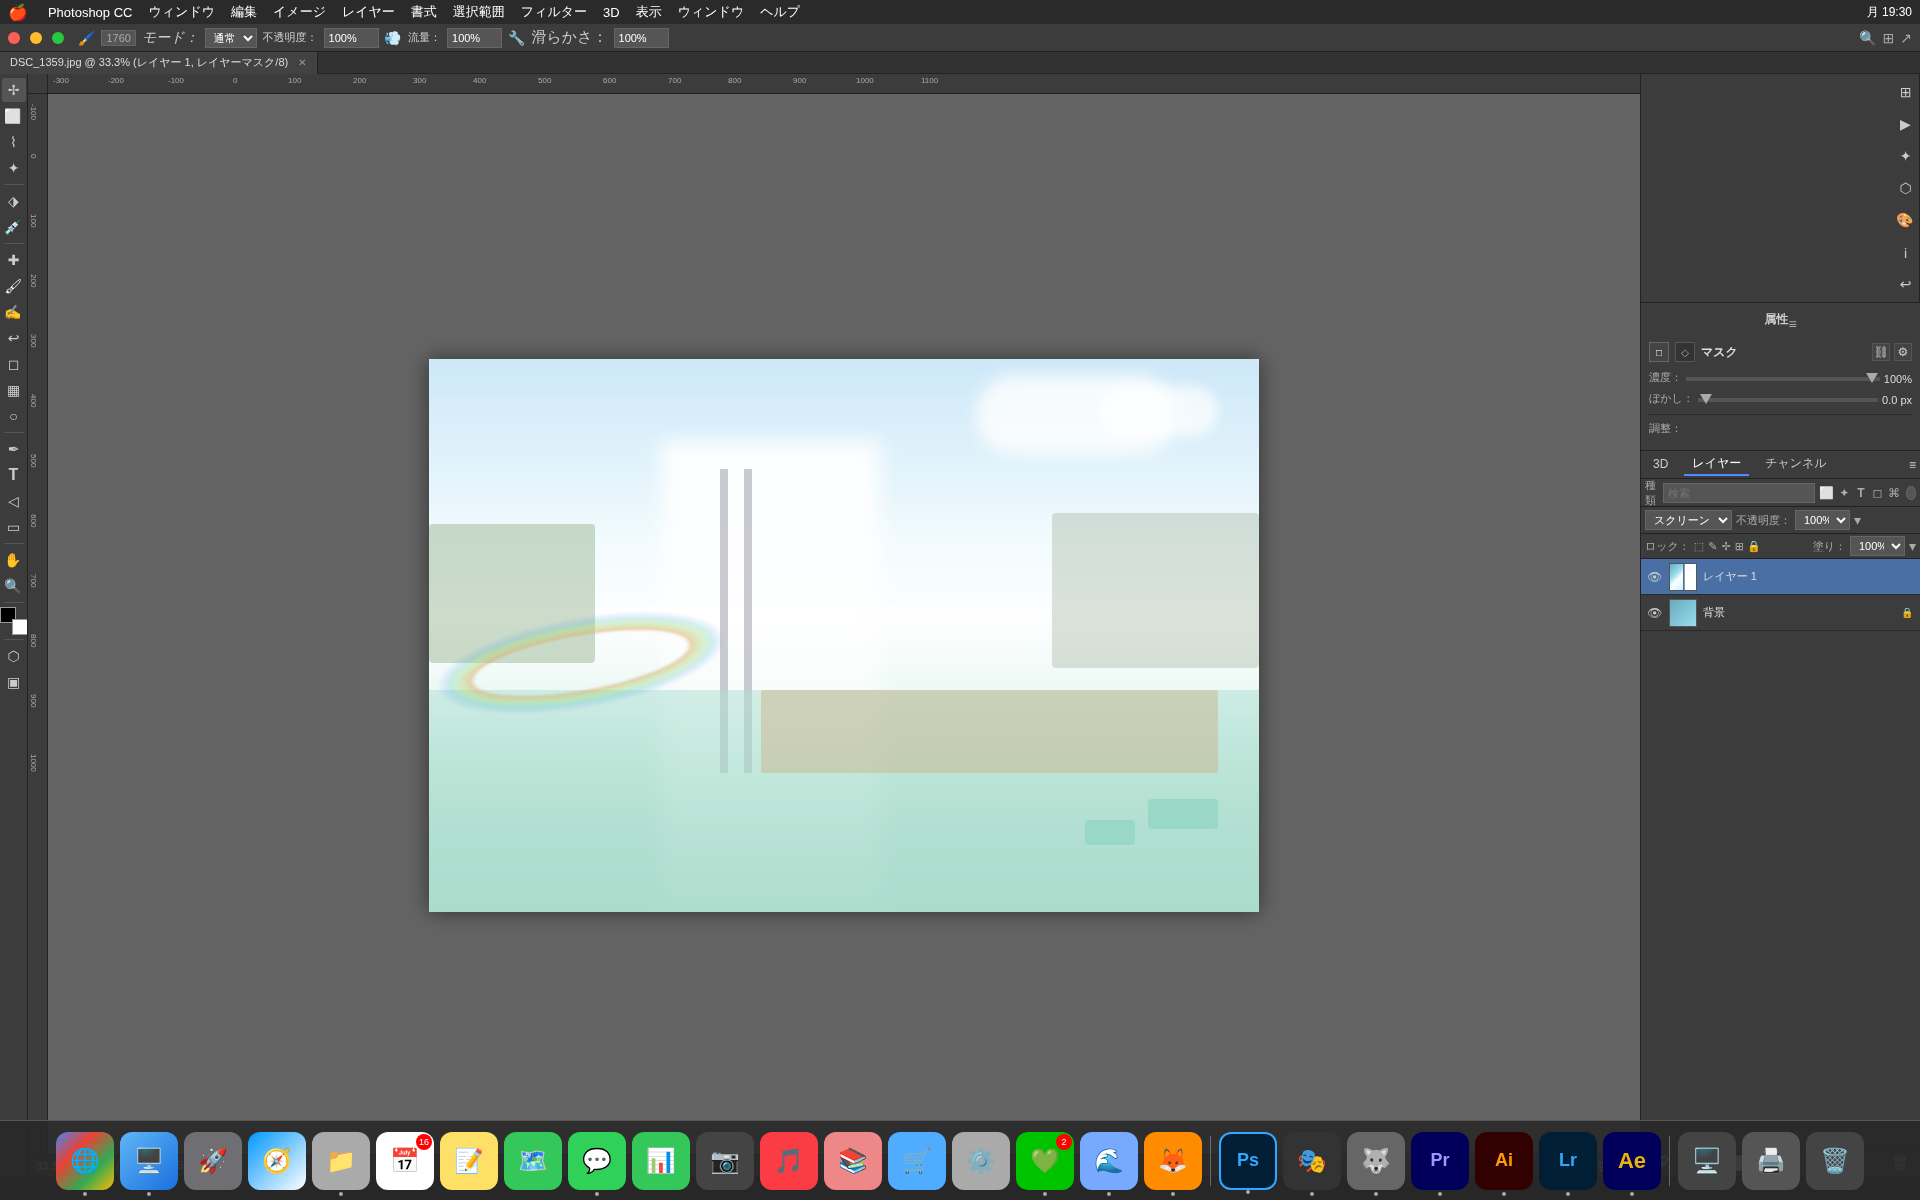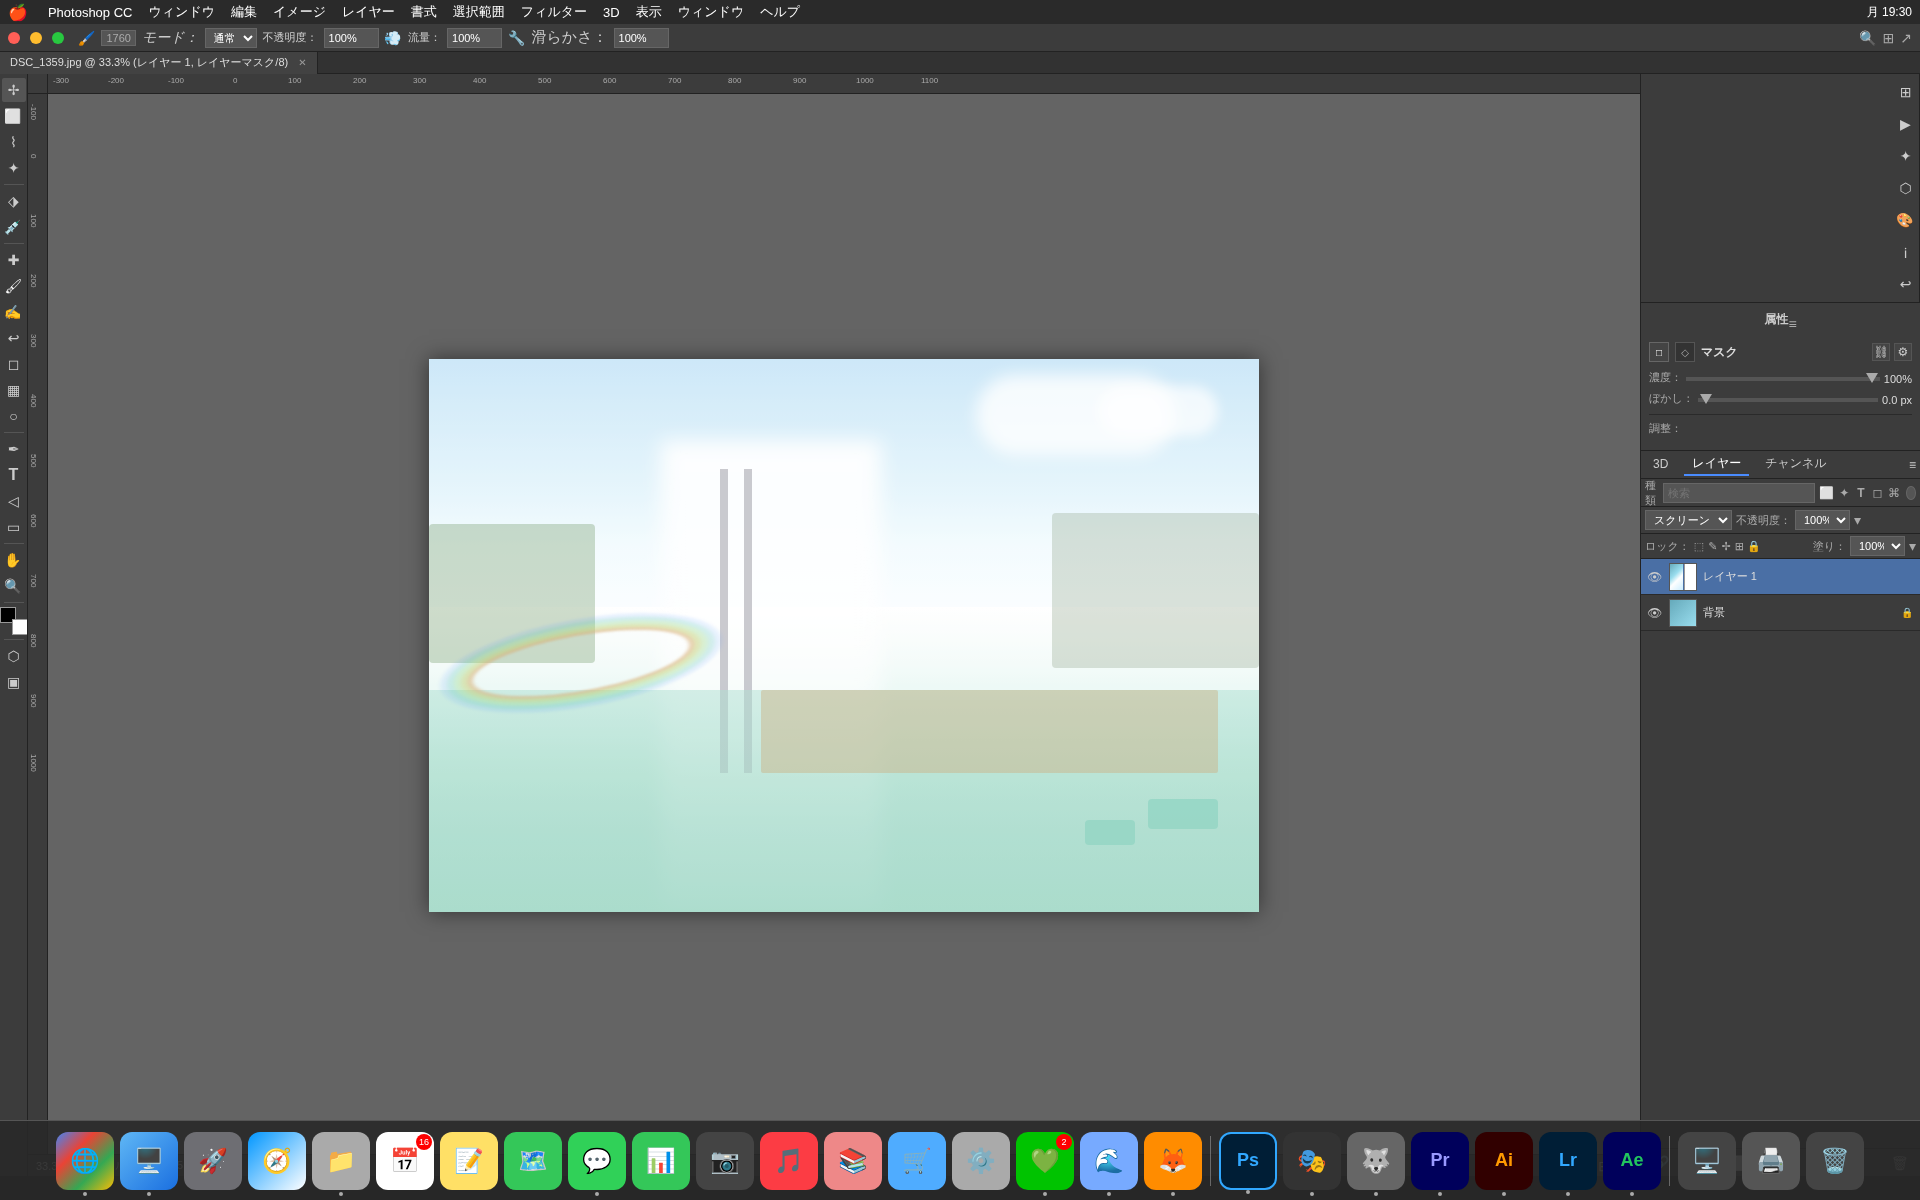--- a/index.html
+++ b/index.html
@@ -903,21 +903,21 @@
   </div>
   <div class="dock-icon" style="background:#310000;">
     <span style="font-size:18px;color:#ff9900;font-weight:bold;">Ai</span>
     <div class="dock-dot"></div>
   </div>
   <div class="dock-icon" style="background:#001e36;">
     <span style="font-size:18px;color:#31a8ff;font-weight:bold;">Lr</span>
     <div class="dock-dot"></div>
   </div>
   <div class="dock-icon" style="background:#00005b;">
-    <span style="font-size:18px;color:#22c55e;font-weight:bold;">Ae</span>
+    <span style="font-size:22px;color:#eab308;font-weight:bold;">Ae</span>
     <div class="dock-dot"></div>
   </div>
 
   <div style="width:1px;height:50px;background:rgba(255,255,255,0.3);margin:0 2px;"></div>
   <div class="dock-icon" style="background:#444;">
     <span style="font-size:24px;">🖥️</span>
   </div>
   <div class="dock-icon" style="background:#555;">
     <span style="font-size:24px;">🖨️</span>
   </div>

